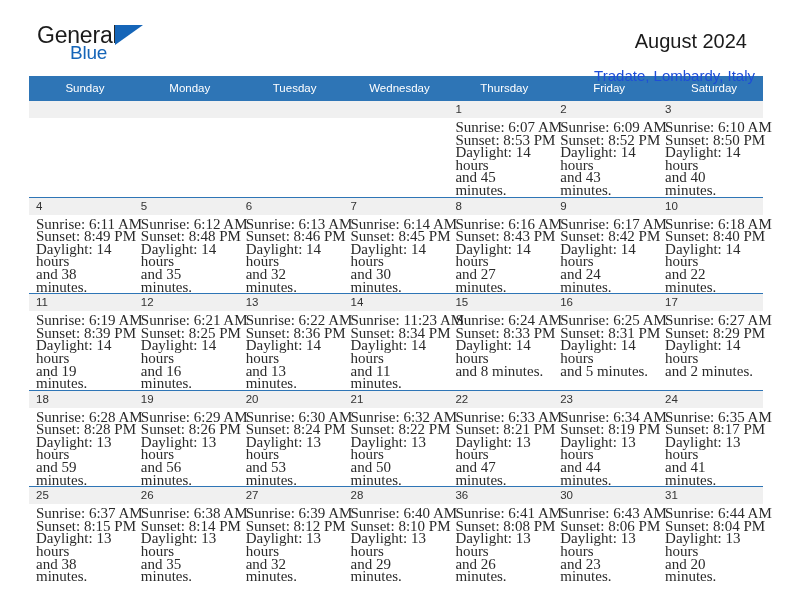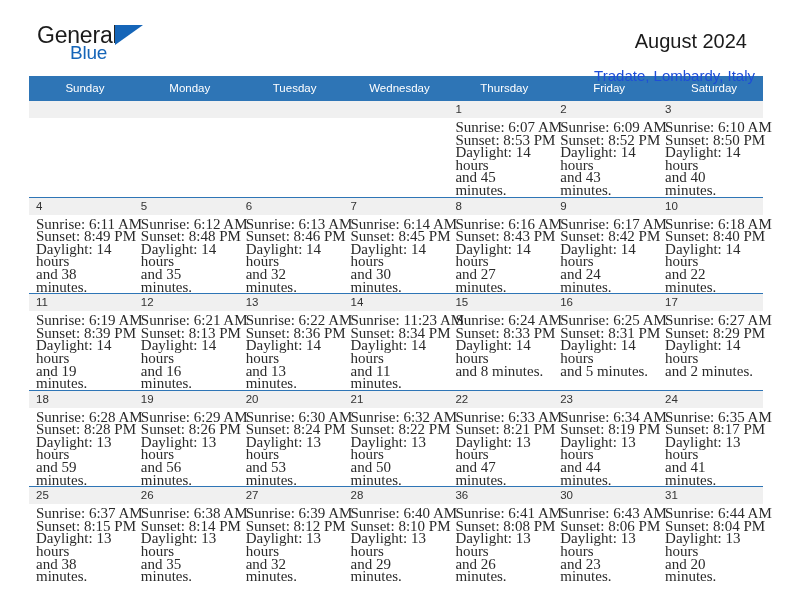--- a/index.html
+++ b/index.html
@@ -290,21 +290,21 @@
               <div>Sunrise: 6:19 AM</div>
               <div>Sunset: 8:39 PM</div>
               <div class="daylight-line">Daylight: 14 hours</div>
               <div class="daylight-line">and 19 minutes.</div>
             </div>
           </td>
           <td class="daycell">
             <div class="daynum-band">12</div>
             <div class="cell-body">
               <div>Sunrise: 6:21 AM</div>
-              <div>Sunset: 8:13 PM</div>
+              <div>Sunset: 8:25 PM</div>
               <div class="daylight-line">Daylight: 14 hours</div>
               <div class="daylight-line">and 16 minutes.</div>
             </div>
           </td>
           <td class="daycell">
             <div class="daynum-band">13</div>
             <div class="cell-body">
               <div>Sunrise: 6:22 AM</div>
               <div>Sunset: 8:36 PM</div>
               <div class="daylight-line">Daylight: 14 hours</div>

